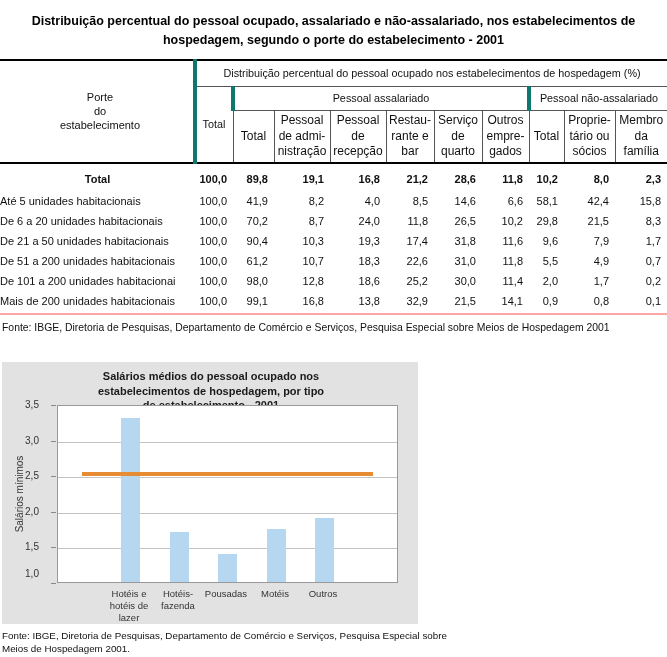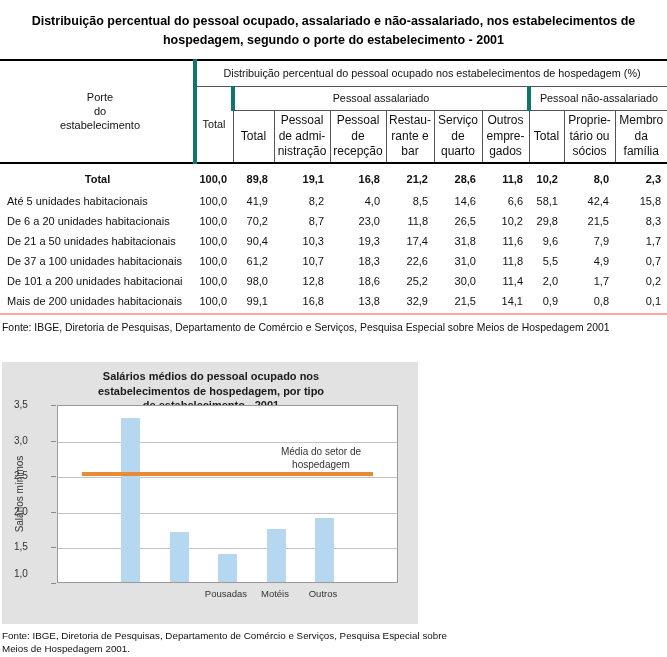--- a/index.html
+++ b/index.html
@@ -13,36 +13,36 @@
   th.bl { border-left:4px solid #0f766e; }
   th.span-title { border-bottom:1px solid #555; height:27px; }
   th.group { border-bottom:1px solid #555; height:24px; }
   th.sub { border-left:1px solid #555; border-bottom:2px solid #000; height:52px; font-size:12px; }
   th.porte { border-bottom:2px solid #000; font-size:11px;padding-left:8px; }
   th.total-col { border-bottom:2px solid #000; }
 
   td { font-size:11px; color:#111; }
   tbody td { padding-top:4px; padding-bottom:4px; }
   td.num { text-align:right; padding-right:6px; white-space:nowrap; }
-  td.rowlabel { text-align:left; padding-left:7px; white-space:nowrap; overflow:hidden; }
+  td.rowlabel { text-align:left; white-space:nowrap; overflow:hidden; }
   tr.total-row td { font-weight:bold; padding-top:9px; padding-bottom:6px; }
   tr.total-row td.rowlabel { text-align:center; padding-left:0; }
   tbody tr:last-child td { border-bottom:2px solid #fca5a5; padding-bottom:6px; }
 
   .table-source { font-size:10.4px; margin:7px 0 0 2px; white-space:nowrap; color:#111; }
 
   #chart-figure { position:absolute; left:2px; top:362px; width:416px; height:262px; background:#E2E2E2; }
   .chart-title { position:absolute; top:7px; left:58px; width:302px; text-align:center; font-weight:bold; font-size:11px; line-height:1.32; white-space:pre-line; color:#1a1a1a; }
   .ylabel-rot { position:absolute; left:-70px; top:125px; width:178px; height:14px; text-align:center; font-size:10px; color:#333; transform:rotate(-90deg); }
   #plot-area { position:absolute; left:55px; top:43px; width:341px; height:178px; background:#fff; border:1px solid #999; }
   .gridline { position:absolute; left:0; width:100%; height:1px; background:#c3c3c3; }
   .bar { position:absolute; bottom:0; width:19px; z-index:1; }
   .refline { position:absolute; left:24px; width:291px; height:4px; z-index:3; }
   .ref-label { position:absolute; left:193px; top:39px; width:140px; text-align:center; font-size:10px; line-height:1.3; white-space:pre-line; color:#333; z-index:2; }
-  .ytick { position:absolute; left:12px; width:36px; text-align:left; font-size:10px; color:#333; }
+  .ytick { position:absolute; left:12px; width:36px; text-align:center; font-size:10px; color:#333; }
   .tickmark { position:absolute; left:49px; width:5px; height:1px; background:#888; }
   .xlabel { position:absolute; top:226px; width:80px; text-align:center; font-size:9.5px; line-height:1.26; white-space:pre-line; color:#333; }
 
   .chart-source { position:absolute; left:2px; top:630px; width:452px; font-size:9.8px; line-height:1.32; color:#111; }
 </style>
 </head>
 <body>
 
 <div class="report-title">Distribuição percentual do pessoal ocupado, assalariado e não-assalariado, nos estabelecimentos de hospedagem, segundo o porte do estabelecimento - 2001</div>
 
@@ -123,21 +123,21 @@
         <td class="num">6,6</td>
         <td class="num">58,1</td>
         <td class="num">42,4</td>
         <td class="num">15,8</td>
       </tr>
       <tr>
         <td class="rowlabel">De 6 a 20 unidades habitacionais</td>
         <td class="num">100,0</td>
         <td class="num">70,2</td>
         <td class="num">8,7</td>
-        <td class="num">23,0</td>
+        <td class="num">24,0</td>
         <td class="num">11,8</td>
         <td class="num">26,5</td>
         <td class="num">10,2</td>
         <td class="num">29,8</td>
         <td class="num">21,5</td>
         <td class="num">8,3</td>
       </tr>
       <tr>
         <td class="rowlabel">De 21 a 50 unidades habitacionais</td>
         <td class="num">100,0</td>
@@ -145,21 +145,21 @@
         <td class="num">10,3</td>
         <td class="num">19,3</td>
         <td class="num">17,4</td>
         <td class="num">31,8</td>
         <td class="num">11,6</td>
         <td class="num">9,6</td>
         <td class="num">7,9</td>
         <td class="num">1,7</td>
       </tr>
       <tr>
-        <td class="rowlabel">De 37 a 100 unidades habitacionais</td>
+        <td class="rowlabel">De 51 a 200 unidades habitacionais</td>
         <td class="num">100,0</td>
         <td class="num">61,2</td>
         <td class="num">10,7</td>
         <td class="num">18,3</td>
         <td class="num">22,6</td>
         <td class="num">31,0</td>
         <td class="num">11,8</td>
         <td class="num">5,5</td>
         <td class="num">4,9</td>
         <td class="num">0,7</td>
@@ -194,22 +194,20 @@
 </table>
 
 <div class="table-source">Fonte: IBGE, Diretoria de Pesquisas, Departamento de Comércio e Serviços, Pesquisa Especial sobre Meios de Hospedagem 2001</div>
 
 <div id="chart-figure">
   <div class="chart-title">Salários médios do pessoal ocupado nos
 estabelecimentos de hospedagem, por tipo
 de estabelecimento - 2001</div>
   <div class="ylabel-rot">Salários mínimos</div>
   <div id="plot-area">
-    <div class="ref-label">Média do setor de
-hospedagem</div>
   <div class="gridline" style="top: 35.6px;"></div>
       <div class="gridline" style="top: 71.2px;"></div>
       <div class="gridline" style="top: 106.8px;"></div>
       <div class="gridline" style="top: 142.4px;"></div>
       <div class="bar" style="left: 63px; height: 163.76px; background: rgb(181, 215, 240);"></div>
       <div class="bar" style="left: 112px; height: 49.84px; background: rgb(181, 215, 240);"></div>
       <div class="bar" style="left: 160px; height: 28.48px; background: rgb(181, 215, 240);"></div>
       <div class="bar" style="left: 209px; height: 53.4px; background: rgb(181, 215, 240);"></div>
       <div class="bar" style="left: 257px; height: 64.08px; background: rgb(181, 215, 240);"></div>
       <div class="refline" style="top: 65.64px; background: rgb(231, 140, 51);"></div>
@@ -219,18 +217,23 @@
     <div class="ytick" style="top: 72.6px;">3,0</div>
     <div class="tickmark" style="top: 78.6px;"></div>
     <div class="ytick" style="top: 108.2px;">2,5</div>
     <div class="tickmark" style="top: 114.2px;"></div>
     <div class="ytick" style="top: 143.8px;">2,0</div>
     <div class="tickmark" style="top: 149.8px;"></div>
     <div class="ytick" style="top: 179.4px;">1,5</div>
     <div class="tickmark" style="top: 185.4px;"></div>
     <div class="ytick" style="top: 206px;">1,0</div>
     <div class="tickmark" style="top: 221px;"></div>
+    <div class="xlabel" style="left: 87px;">Hotéis e
+hotéis de
+lazer</div>
+    <div class="xlabel" style="left: 136px;">Hotéis-
+fazenda</div>
     <div class="xlabel" style="left: 184px;">Pousadas</div>
     <div class="xlabel" style="left: 233px;">Motéis</div>
     <div class="xlabel" style="left: 281px;">Outros</div>
   </div>
 
 <div class="chart-source">Fonte: IBGE, Diretoria de Pesquisas, Departamento de Comércio e Serviços, Pesquisa Especial sobre Meios de Hospedagem 2001.</div>
 
 </body></html>

